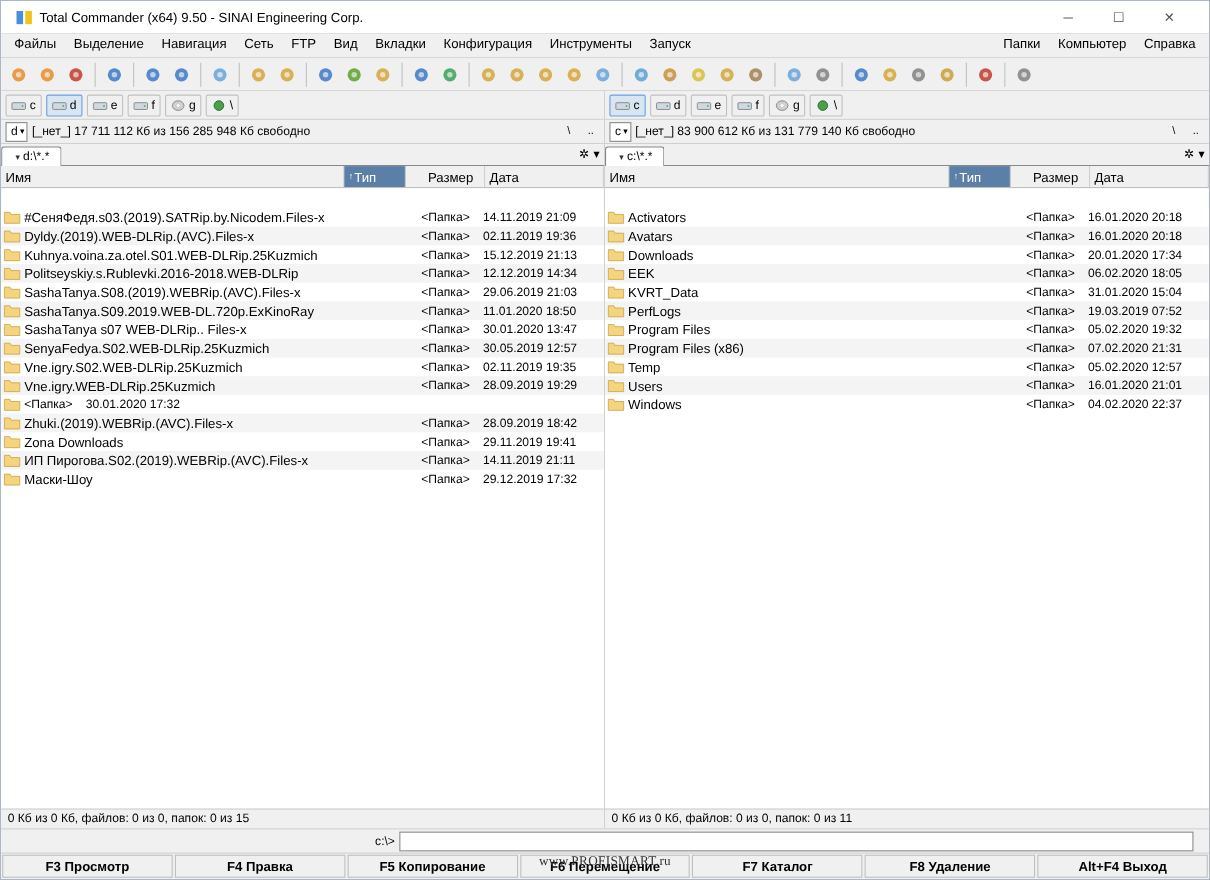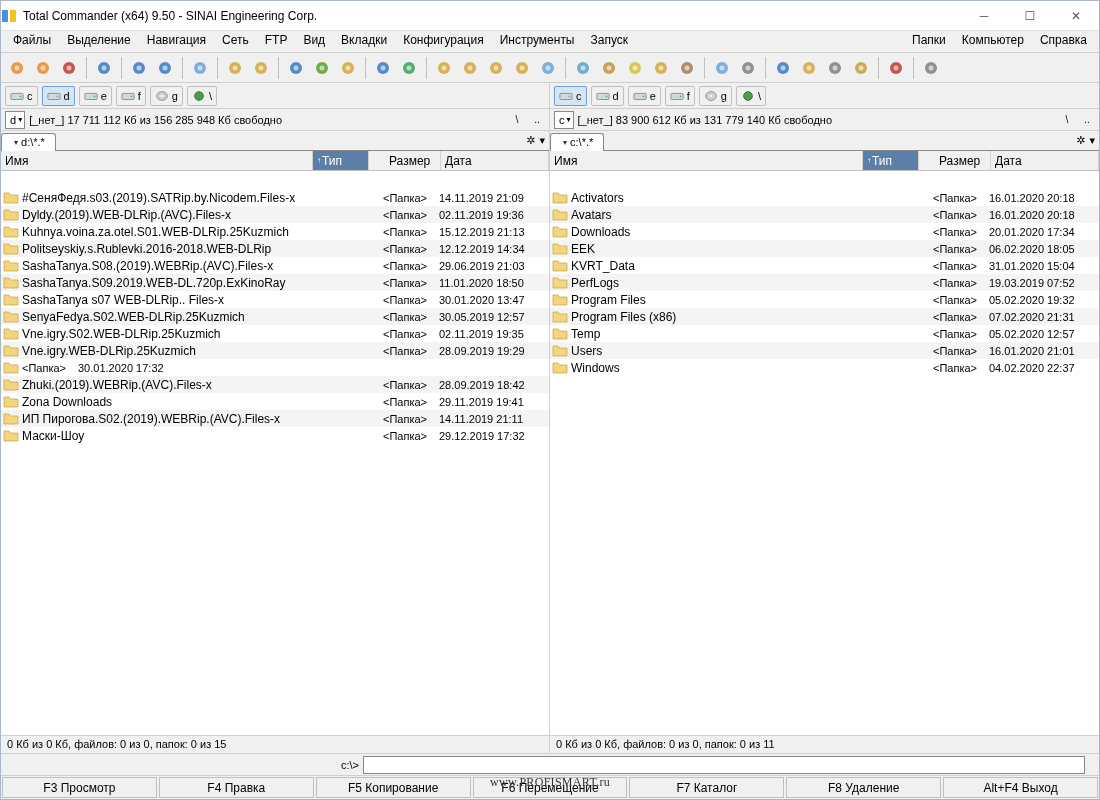--- a/index.html
+++ b/index.html
@@ -1,18 +1,18 @@
 <!DOCTYPE html>
 <html><head>
 <meta charset="utf-8">
 <style>
 * { margin: 0; padding: 0; box-sizing: border-box; }
 body { font-family: "Segoe UI", Tahoma, sans-serif; font-size: 12px; background: #fff; overflow: hidden; }
 .window { width: 1100px; height: 800px; background: #fff; border: 1px solid #a9b7c8; display: flex; flex-direction: column; }
-.titlebar { height: 30px; background: #fff; display: flex; align-items: center; padding: 0 0; border-bottom: 1px solid #e0e0e0; }
+.titlebar { height: 30px; background: #fff; display: flex; align-items: center; padding: 0 13px; border-bottom: 1px solid #e0e0e0; }
 .titlebar .icon { width: 16px; height: 16px; margin-right: 6px; }
 .titlebar .title { flex: 1; color: #000; font-size: 12px; }
 .titlebar .winbtn { width: 46px; height: 30px; display: flex; align-items: center; justify-content: center; color: #555; cursor: pointer; }
 .menubar { height: 22px; display: flex; align-items: flex-start; padding: 0 4px; background: #f0f0f0; border-bottom: 1px solid #d0d0d0; }
 .menubar .menuitem { padding: 2px 8px; cursor: pointer; }
 .menubar .spacer { flex: 1; }
 .toolbar { height: 30px; display: flex; align-items: center; padding: 2px 4px; background: #f0f0f0; border-bottom: 1px solid #d0d0d0; gap: 2px; }
 .toolbar .sep { width: 1px; height: 22px; background: #c0c0c0; margin: 0 3px; }
 .tbtn { width: 24px; height: 24px; border: 1px solid transparent; display: flex; align-items: center; justify-content: center; cursor: pointer; border-radius: 2px; }
 .panels { flex: 1; display: flex; min-height: 0; }
@@ -42,21 +42,21 @@
 .filerow:nth-child(even) { background: #f4f4f4; }
 .filerow .ficon { width: 16px; height: 14px; margin-right: 3px; flex-shrink: 0; }
 .filerow .fname { flex: 1; white-space: nowrap; overflow: hidden; text-overflow: ellipsis; }
 .filerow .fsize { width: 56px; font-size: 11px; }
 .filerow .fdate { width: 108px; font-size: 11px; }
 .statusbar { height: 18px; padding: 2px 6px; font-size: 11px; background: #f0f0f0; border-top: 1px solid #d0d0d0; }
 .cmdline { height: 22px; display: flex; align-items: center; background: #f0f0f0; border-top: 1px solid #d0d0d0; padding: 0 4px; gap: 4px; }
 .cmdline .cmdlabel { font-size: 11px; padding-left: 336px; }
 .cmdline input { flex: 1; height: 18px; border: 1px solid #888; padding: 0 2px; font-size: 11px; margin-right: 10px; }
 .fnbar { height: 24px; display: flex; background: #f0f0f0; border-top: 1px solid #d0d0d0; }
-.fnbar .fnbtn { flex: 1; border: 1px solid #c0c0c0; margin: 1px; display: flex; align-items: center; justify-content: center; font-size: 12px; cursor: pointer; background: #f0f0f0; }
+.fnbar .fnbtn { flex: 1; border: 1px solid #c0c0c0; margin: 1px; display: flex; align-items: center; justify-content: center; font-size: 12px; cursor: pointer; background: #f0f0f0; font-weight: bold; }
 .watermark { position: absolute; bottom: 10px; left: 50%; transform: translateX(-50%); font-size: 12px; color: #333; font-family: Liberation Serif, serif; letter-spacing: 0.3px; pointer-events: none; }
 </style>
 </head>
 <body>
 
 <div class="window">
   <div class="titlebar">
     <svg class="icon" viewBox="0 0 16 16">
         <rect x="1" y="2" width="6" height="12" fill="#4a90d9"></rect>
         <rect x="9" y="2" width="6" height="12" fill="#f0c419"></rect>

